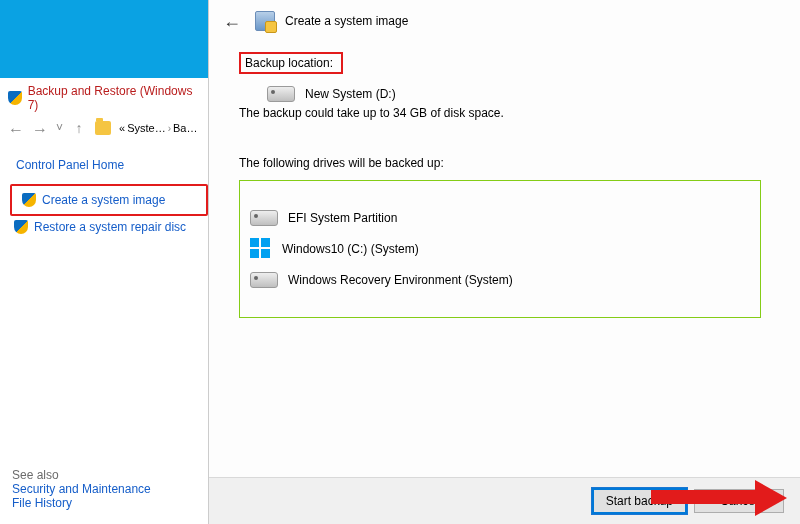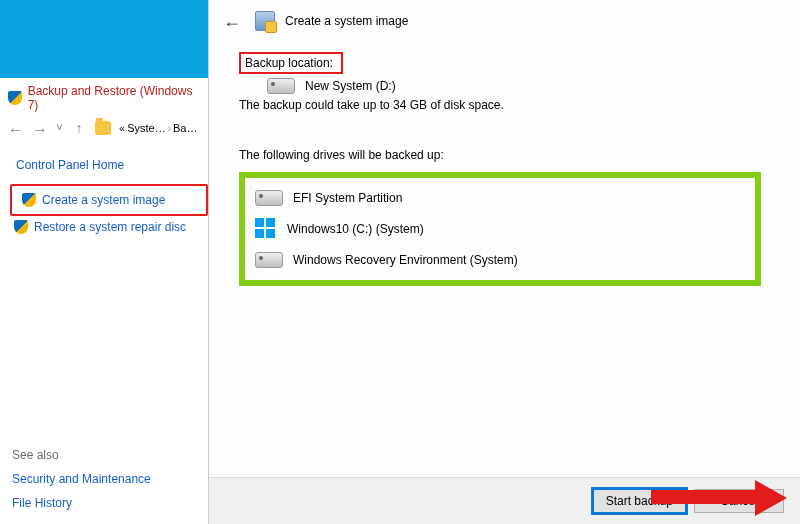--- a/index.html
+++ b/index.html
@@ -15,38 +15,38 @@
   .nav-arrow.up{font-size:14px}
   .folder-icon{width:16px;height:14px;background:#f5c542;border-radius:2px;position:relative}
   .folder-icon:before{content:"";position:absolute;top:-3px;left:1px;width:7px;height:3px;background:#f5c542;border-radius:1px 1px 0 0}
   .breadcrumb{display:flex;align-items:center;gap:2px;color:#000;font-size:11px}
   .chevron{color:#888;font-size:10px}
   .links{padding:6px 0 0 10px}
   .link{color:#165ec9;padding:6px 4px 6px 6px}
   .link-row{display:flex;align-items:center;gap:6px;padding:4px 4px 4px 4px}
   .link-row .link{padding:0}
   .hl-red{border:2px solid #e21b1b;border-radius:2px;padding:3px 6px}
-  .see-also{position:absolute;bottom:14px;left:12px;display:flex;flex-direction:column;gap:10px}
+  .see-also{position:absolute;bottom:14px;left:12px;display:flex;flex-direction:column;gap:0}
   .see-also-title{color:#6b6b6b}
   
   .right{flex:1;display:flex;flex-direction:column;background:#fdfdfd}
   .dlg-titlebar{display:flex;align-items:center;gap:10px;padding:8px 10px;}
   .back-btn{width:26px;height:26px;display:flex;align-items:center;justify-content:center;font-size:18px;color:#333;border-radius:3px}
   .sysimg-icon{width:18px;height:18px;background:linear-gradient(#b7cfe8,#6a97c9);border:1px solid #6a8db8;border-radius:2px;position:relative}
   .sysimg-icon:after{content:"";position:absolute;right:-3px;bottom:-3px;width:10px;height:10px;background:#f5c542;border-radius:2px;border:1px solid #c9971a}
   .dlg-title{color:#000}
   .dlg-body{flex:1;padding:10px 30px 6px 30px;position:relative}
   .h1{color:#1b5bbf;font-size:15px;margin:14px 0 16px 0}
   .backup-loc-label{color:#000;font-weight:400}
-  .hl-red2{display:inline-block;border:2px solid #e21b1b;padding:2px 8px 2px 4px;margin-bottom:0}
+  .hl-red2{display:inline-block;border:2px solid #e21b1b;padding:2px 8px 2px 4px;margin-bottom:8px}
   .drive-row{display:flex;align-items:center;gap:10px;padding:4px 0 4px 28px}
   .hdd-icon{width:26px;height:14px;background:linear-gradient(#eee,#bfbfbf);border:1px solid #9a9a9a;border-radius:3px;position:relative}
   .hdd-icon:before{content:"";position:absolute;left:3px;top:3px;width:4px;height:4px;border-radius:50%;background:#666}
   .body-text{color:#000;margin:0 0}
-  .drives-list{border:6px solid #84cc16;margin:10px 9px 0 0;padding:6px 6px}
+  .drives-list{border:1px solid #84cc16;margin:10px 9px 0 0;padding:23px 6px}
   .drives-list .drive-row{padding:6px 0 6px 4px}
   .win-icon{width:22px;height:22px;display:inline-block;position:relative}
   .win-icon span{position:absolute;width:9px;height:9px;background:#00a1f1}
   .win-icon span:nth-child(1){left:0;top:0}
   .win-icon span:nth-child(2){left:11px;top:0}
   .win-icon span:nth-child(3){left:0;top:11px}
   .win-icon span:nth-child(4){left:11px;top:11px}
   .footer{height:46px;background:#f0f0f0;border-top:1px solid #d9d9d9;display:flex;align-items:center;justify-content:flex-end;gap:8px;padding:0 16px;position:relative}
   .btn{min-width:90px;height:24px;background:#e1e1e1;border:1px solid #adadad;font-family:inherit;font-size:12px;padding:0 12px}
   .btn.primary{border:1px solid #0078d7;outline:1px solid #0078d7}

